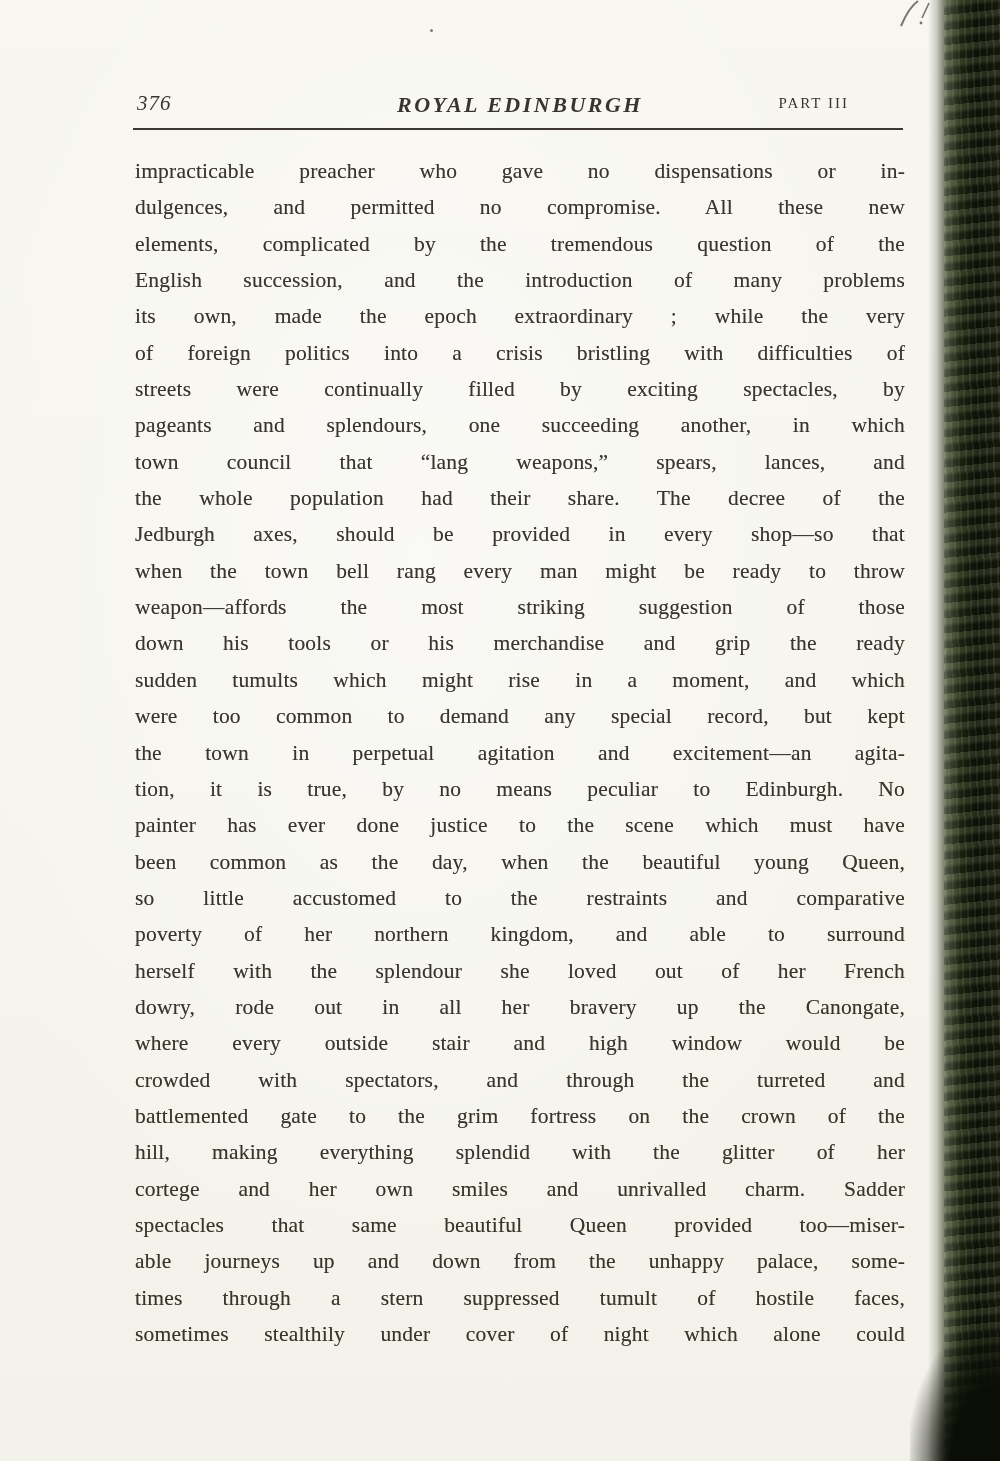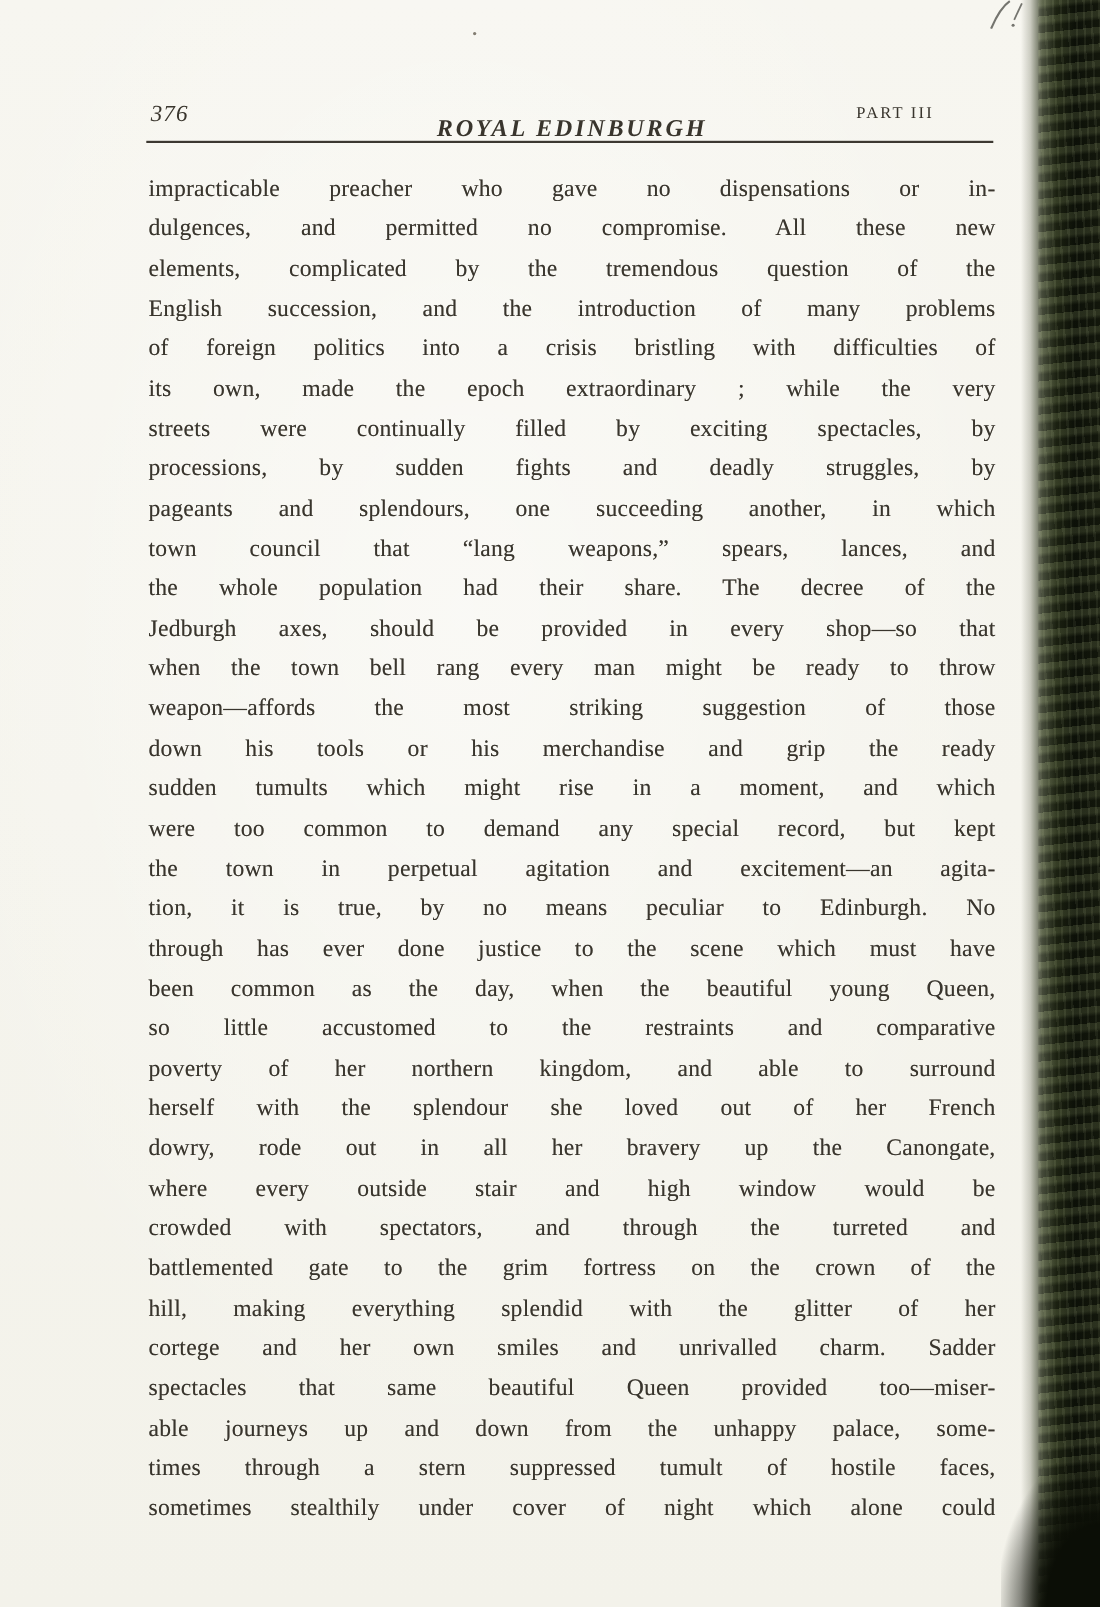--- a/index.html
+++ b/index.html
@@ -63,21 +63,21 @@
     position: absolute;
     left: 2px;
     top: 3px;
     font-size: 21px;
     letter-spacing: 1px;
     font-style: italic;
   }
   .running-title {
     position: absolute;
     left: 0; right: 0;
-    top: 16px;
+    top: 4px;
     text-align: center;
     font-style: italic;
     font-weight: 600;
     font-size: 22px;
     letter-spacing: 2.5px;
   }
   .part-label {
     position: absolute;
     right: 56px;
     top: 7px;
@@ -151,36 +151,35 @@
     <span class="part-label">PART III</span>
   </div>
 
   <div class="header-rule"></div>
 
   <div class="body-text">
       <div class="line">impracticable preacher who gave no dispensations or in-</div>
       <div class="line">dulgences, and permitted no compromise.  All these new</div>
       <div class="line">elements, complicated by the tremendous question of the</div>
       <div class="line">English succession, and the introduction of many problems</div>
+      <div class="line">its own, made the epoch extraordinary ; while the very</div>
       <div class="line">of foreign politics into a crisis bristling with difficulties of</div>
-      <div class="line">its own, made the epoch extraordinary ; while the very</div>
       <div class="line">streets were continually filled by exciting spectacles, by</div>
-      <div class="line">processions, by sudden fights and deadly struggles, by</div>
       <div class="line">pageants and splendours, one succeeding another, in which</div>
       <div class="line">town council that “lang weapons,” spears, lances, and</div>
       <div class="line">the whole population had their share.  The decree of the</div>
       <div class="line">Jedburgh axes, should be provided in every shop—so that</div>
       <div class="line">when the town bell rang every man might be ready to throw</div>
       <div class="line">weapon—affords the most striking suggestion of those</div>
       <div class="line">down his tools or his merchandise and grip the ready</div>
       <div class="line">sudden tumults which might rise in a moment, and which</div>
       <div class="line">were too common to demand any special record, but kept</div>
       <div class="line">the town in perpetual agitation and excitement—an agita-</div>
       <div class="line">tion, it is true, by no means peculiar to Edinburgh.  No</div>
-      <div class="line">through has ever done justice to the scene which must have</div>
+      <div class="line">painter has ever done justice to the scene which must have</div>
       <div class="line">been common as the day, when the beautiful young Queen,</div>
       <div class="line">so little accustomed to the restraints and comparative</div>
       <div class="line">poverty of her northern kingdom, and able to surround</div>
       <div class="line">herself with the splendour she loved out of her French</div>
       <div class="line">dowry, rode out in all her bravery up the Canongate,</div>
       <div class="line">where every outside stair and high window would be</div>
       <div class="line">crowded with spectators, and through the turreted and</div>
       <div class="line">battlemented gate to the grim fortress on the crown of the</div>
       <div class="line">hill, making everything splendid with the glitter of her</div>
       <div class="line">cortege and her own smiles and unrivalled charm.  Sadder</div>

